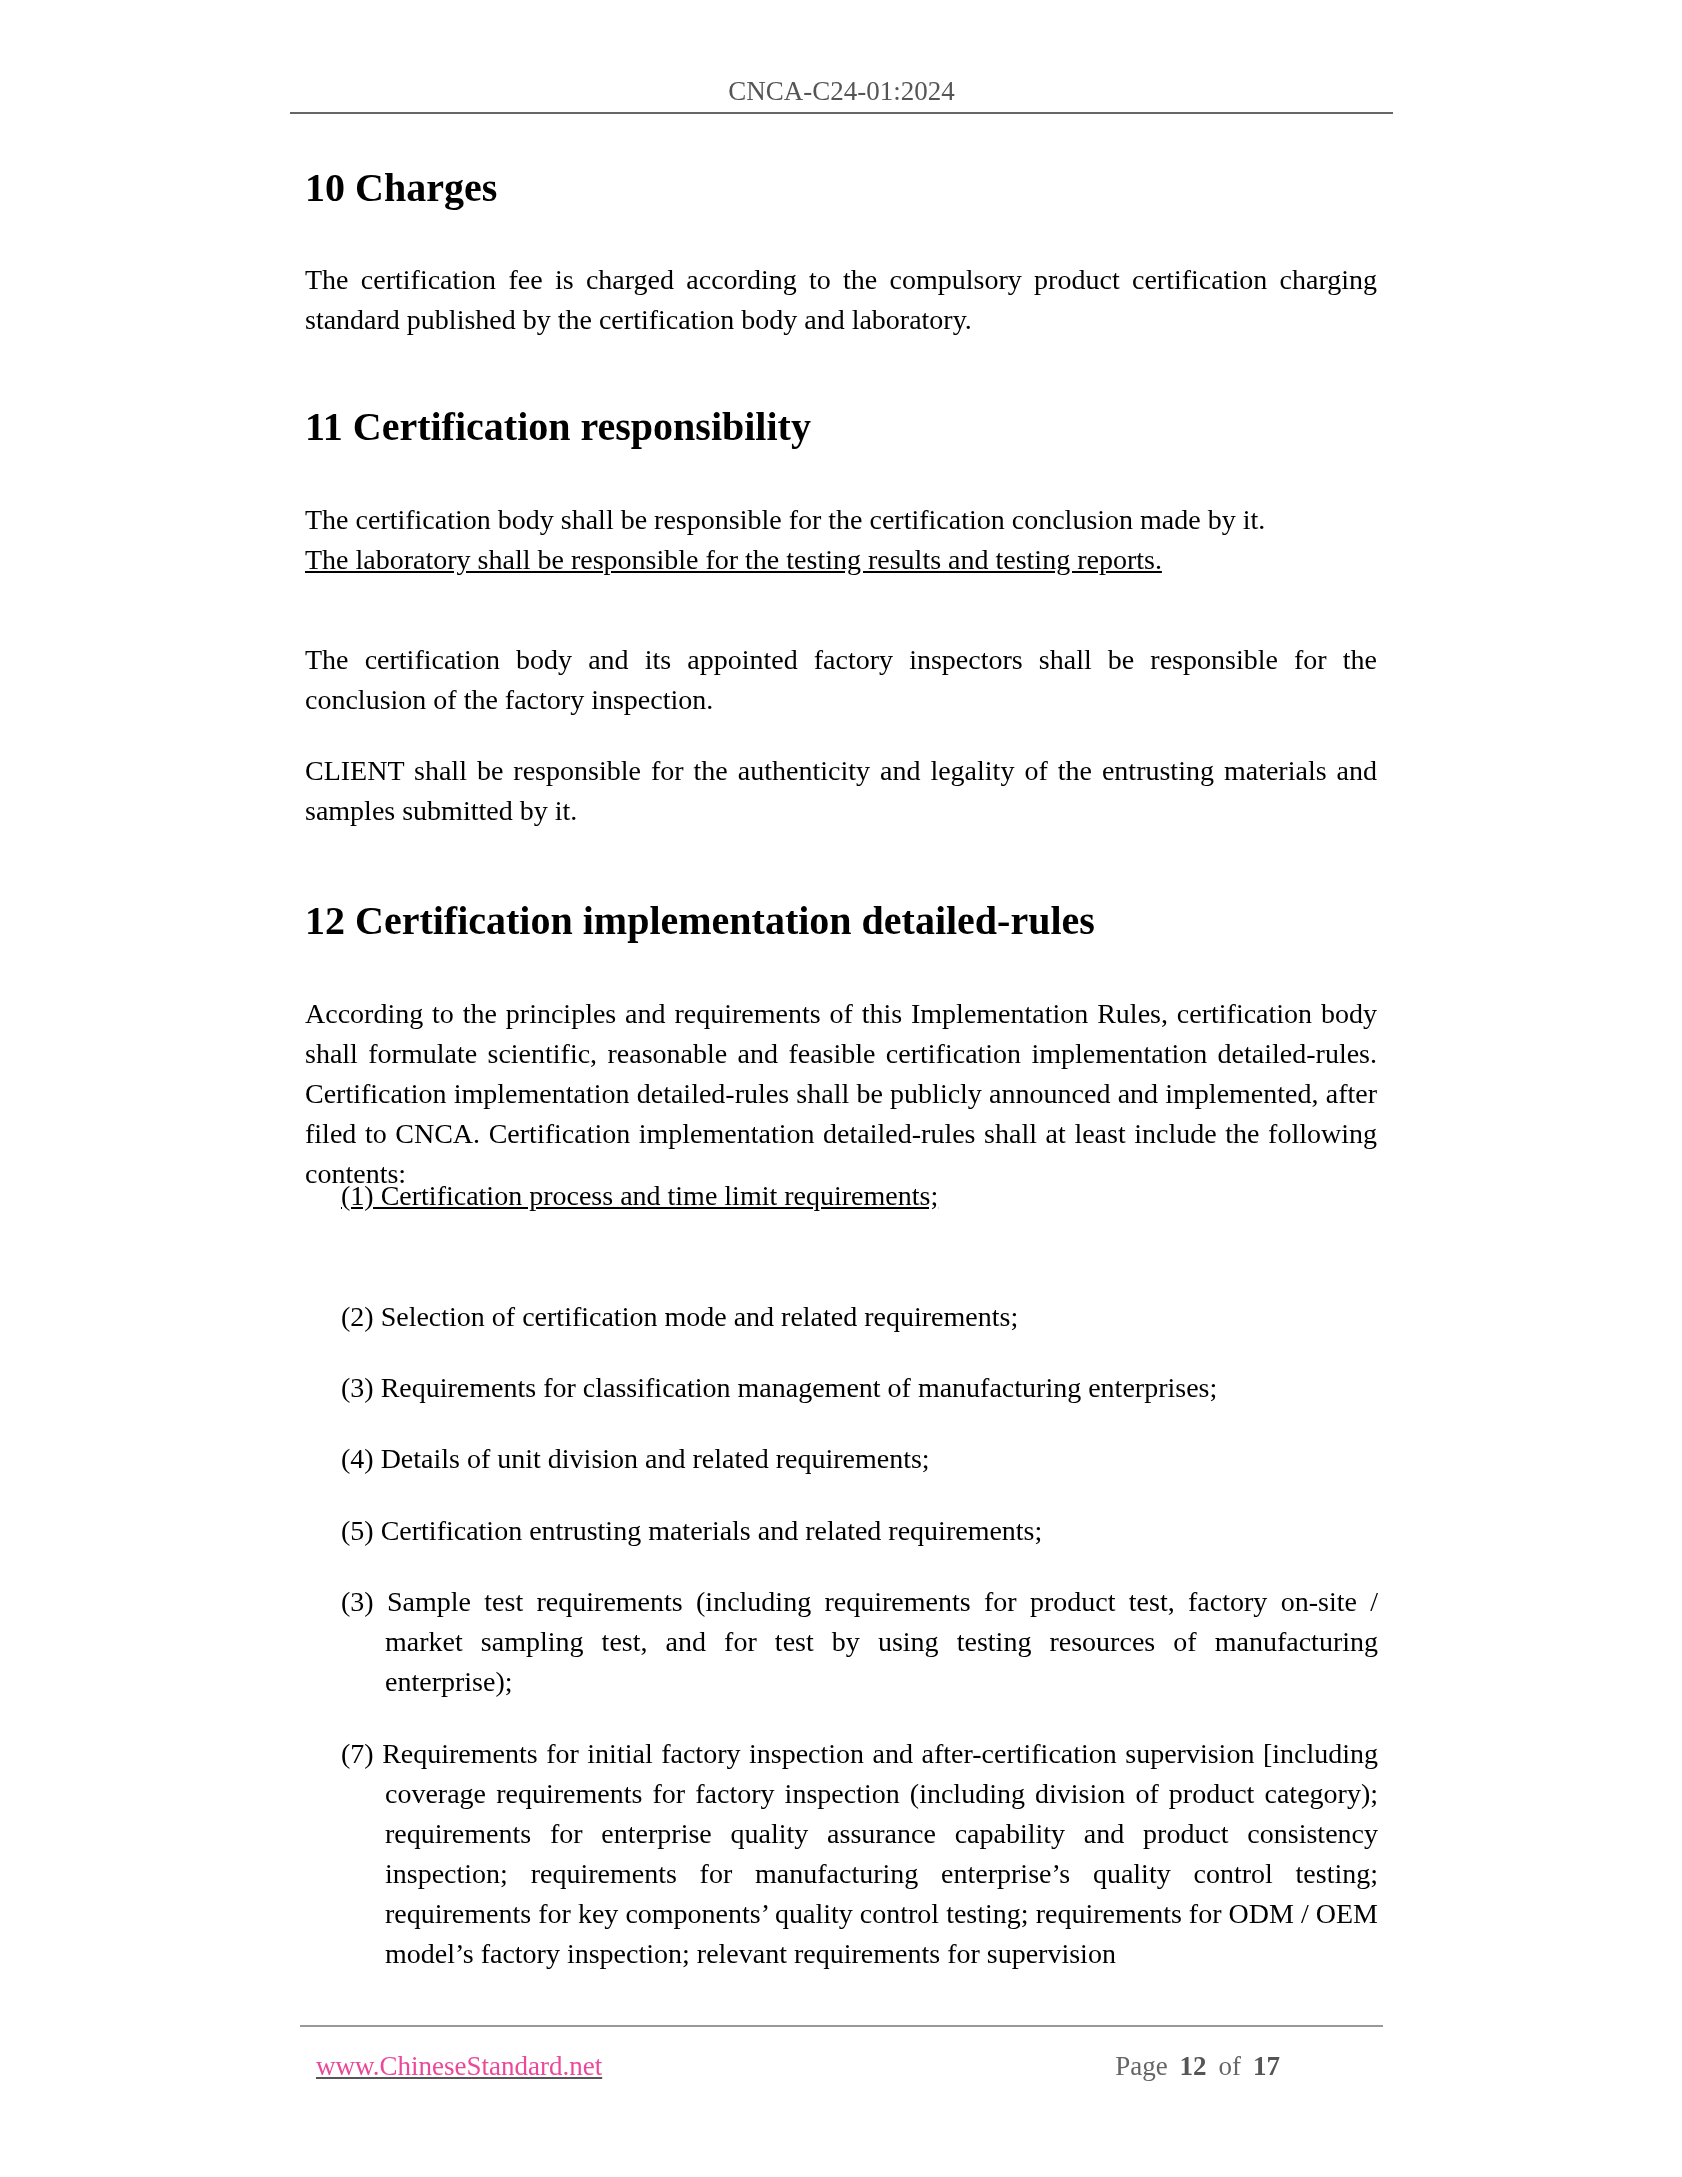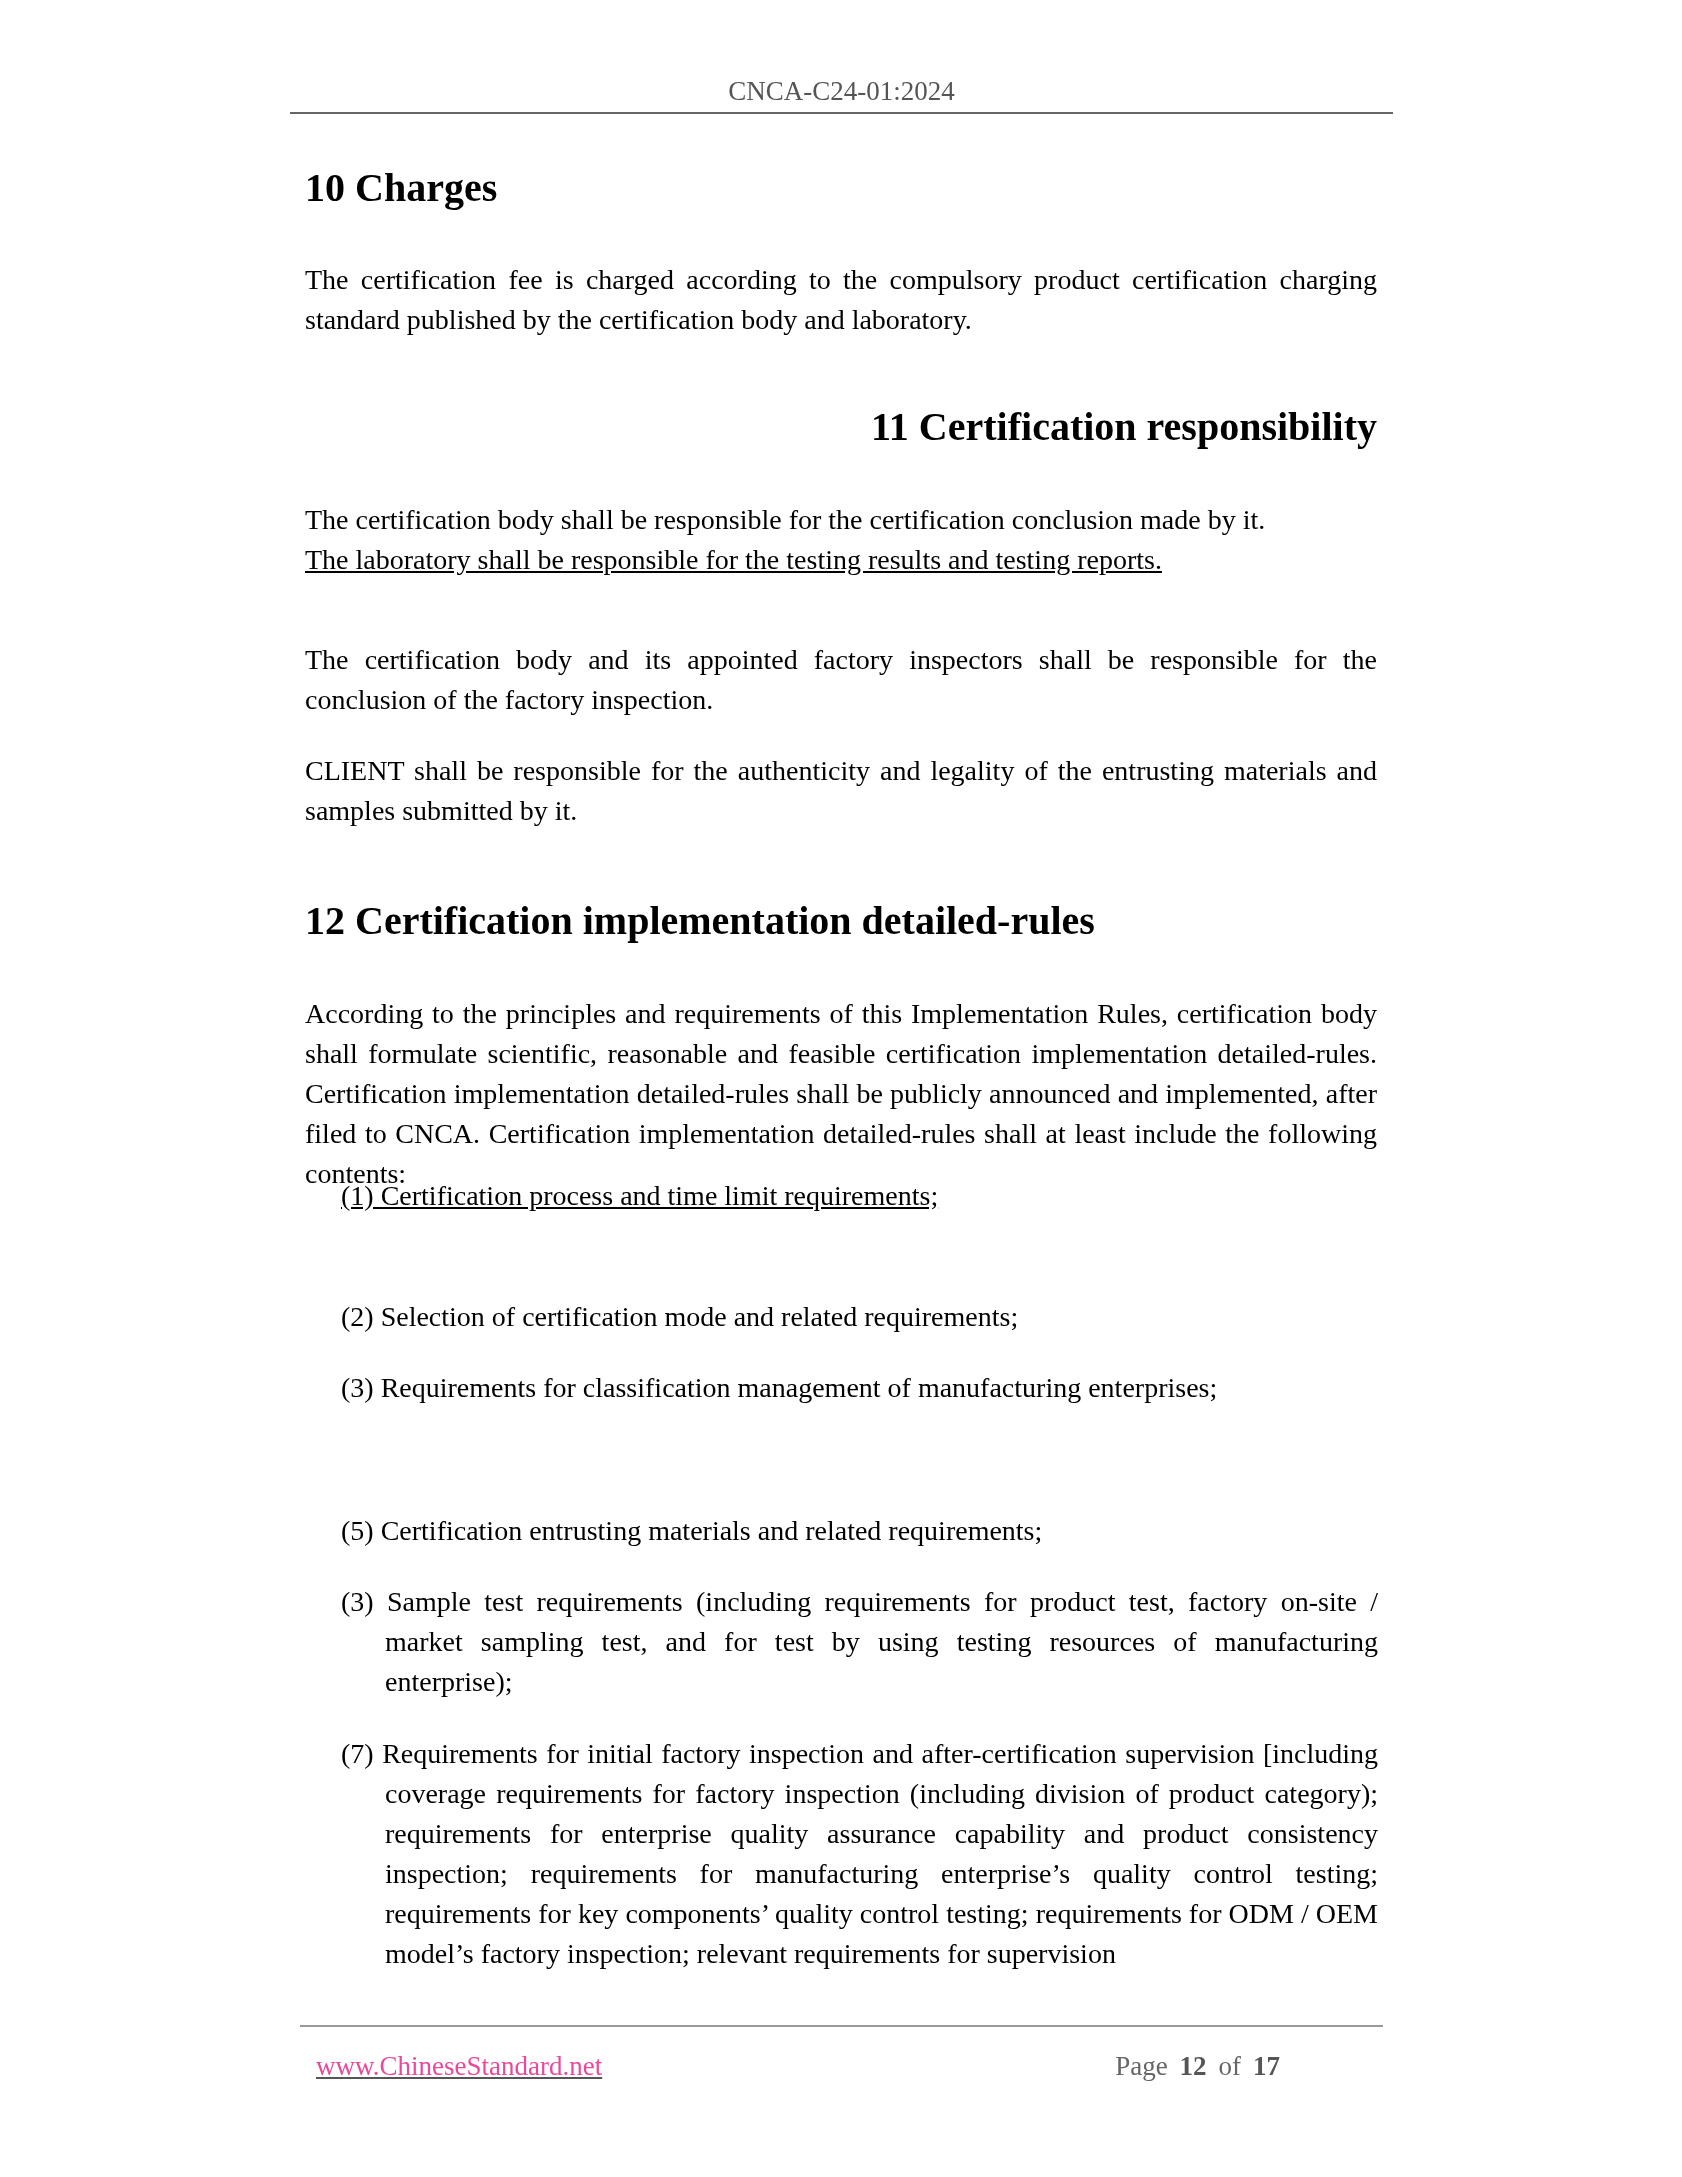--- a/index.html
+++ b/index.html
@@ -31,32 +31,33 @@
 <body>
 
 <div class="page">
 
   <div class="hdr-text">CNCA-C24-01:2024</div>
   <div class="hdr-line"></div>
 
   <h2 class="h" style="top:165px;">10 Charges</h2>
   <p class="p last-left" style="top:260px;">The certification fee is charged according to the compulsory product certification charging standard published by the certification body and laboratory.</p>
 
-  <h2 class="h" style="top:404px;text-align:right;">11 Certification responsibility</h2>
+  <h2 class="h" style="top:404px;">11 Certification responsibility</h2>
   <p class="p last-left" style="top:500px;">The certification body shall be responsible for the certification conclusion made by it.</p>
   <p class="p last-left" style="top:540px;text-decoration:underline;">The laboratory shall be responsible for the testing results and testing reports.</p>
   <p class="p last-left" style="top:640px;">The certification body and its appointed factory inspectors shall be responsible for the conclusion of the factory inspection.</p>
   <p class="p last-left" style="top:751px;">CLIENT shall be responsible for the authenticity and legality of the entrusting materials and samples submitted by it.</p>
 
   <h2 class="h" style="top:898px;">12 Certification implementation detailed-rules</h2>
   <p class="p last-left" style="top:994px;">According to the principles and requirements of this Implementation Rules, certification body shall formulate scientific, reasonable and feasible certification implementation detailed-rules. Certification implementation detailed-rules shall be publicly announced and implemented, after filed to CNCA. Certification implementation detailed-rules shall at least include the following contents:</p>
 
   <p class="li" style="top:1176px;text-decoration:underline;">(1) Certification process and time limit requirements;</p>
   <p class="li" style="top:1297px;">(2) Selection of certification mode and related requirements;</p>
   <p class="li" style="top:1368px;">(3) Requirements for classification management of manufacturing enterprises;</p>
+  <p class="li" style="top:1439px;">(4) Details of unit division and related requirements;</p>
   <p class="li" style="top:1511px;">(5) Certification entrusting materials and related requirements;</p>
   <p class="li" style="top:1582px;">(3) Sample test requirements (including requirements for product test, factory on-site / market sampling test, and for test by using testing resources of manufacturing enterprise);</p>
   <p class="li" style="top:1734px;">(7) Requirements for initial factory inspection and after-certification supervision [including coverage requirements for factory inspection (including division of product category); requirements for enterprise quality assurance capability and product consistency inspection; requirements for manufacturing enterprise’s quality control testing; requirements for key components’ quality control testing; requirements for ODM / OEM model’s factory inspection; relevant requirements for supervision</p>
 
   <div class="ftr-line"></div>
   <a class="ftr-link">www.ChineseStandard.net</a>
   <div class="ftr-page">
     <span>Page</span>
     <b>12</b>
     <span>of</span>

